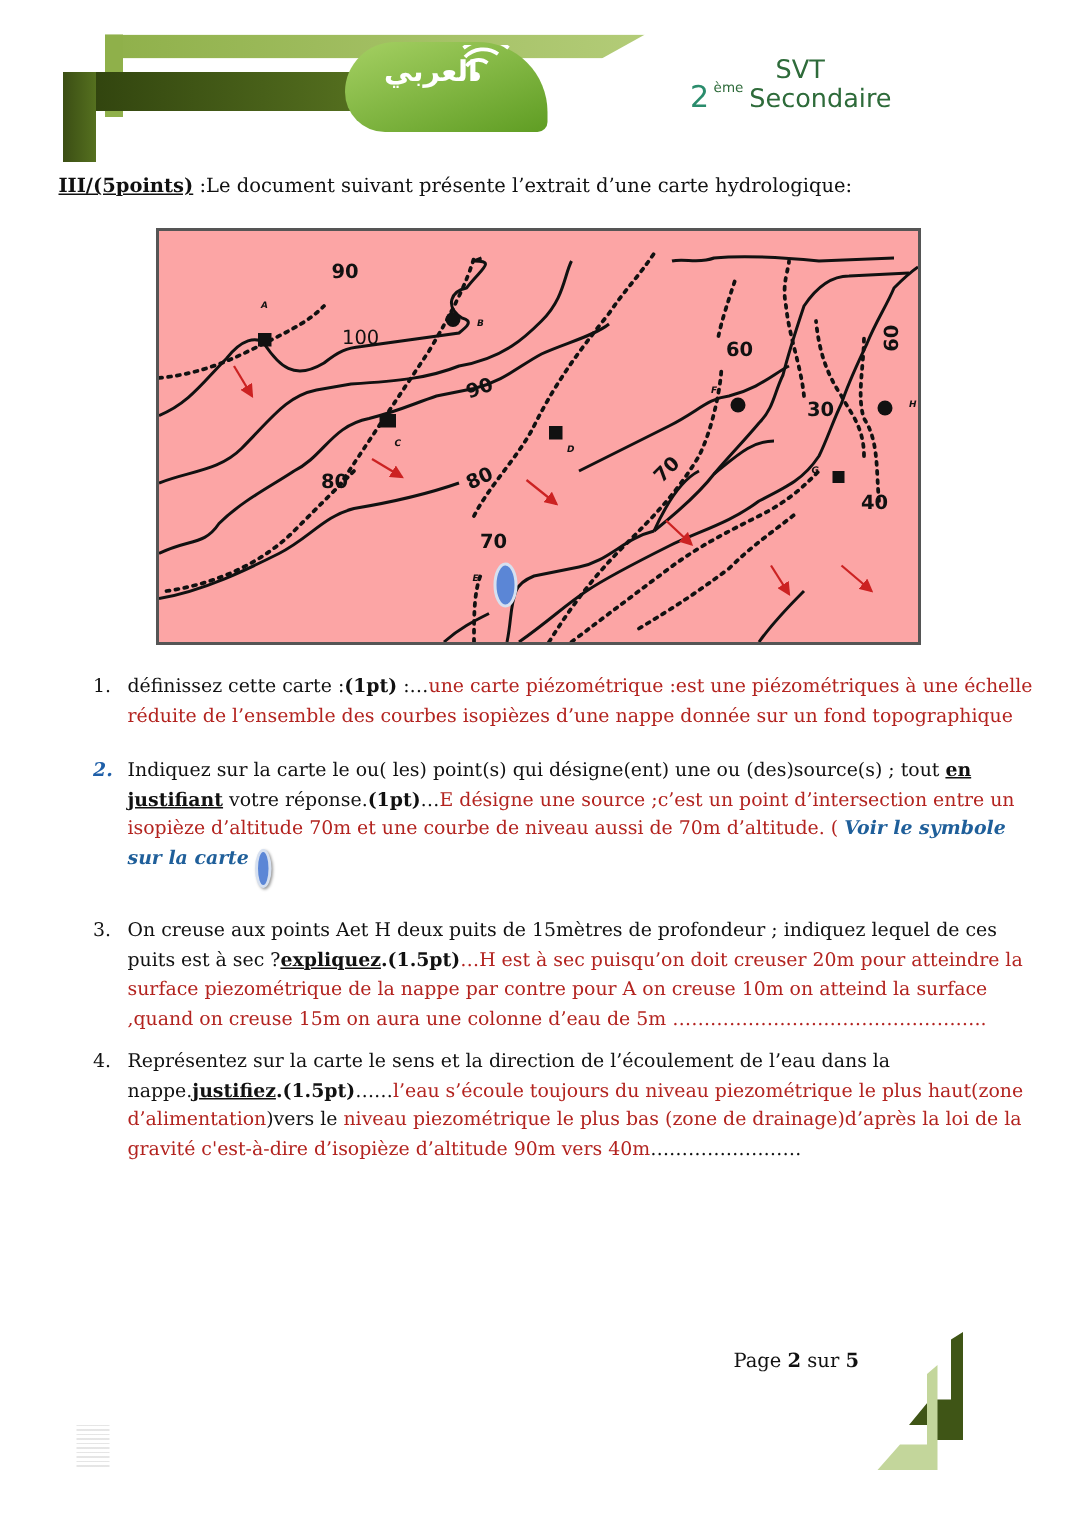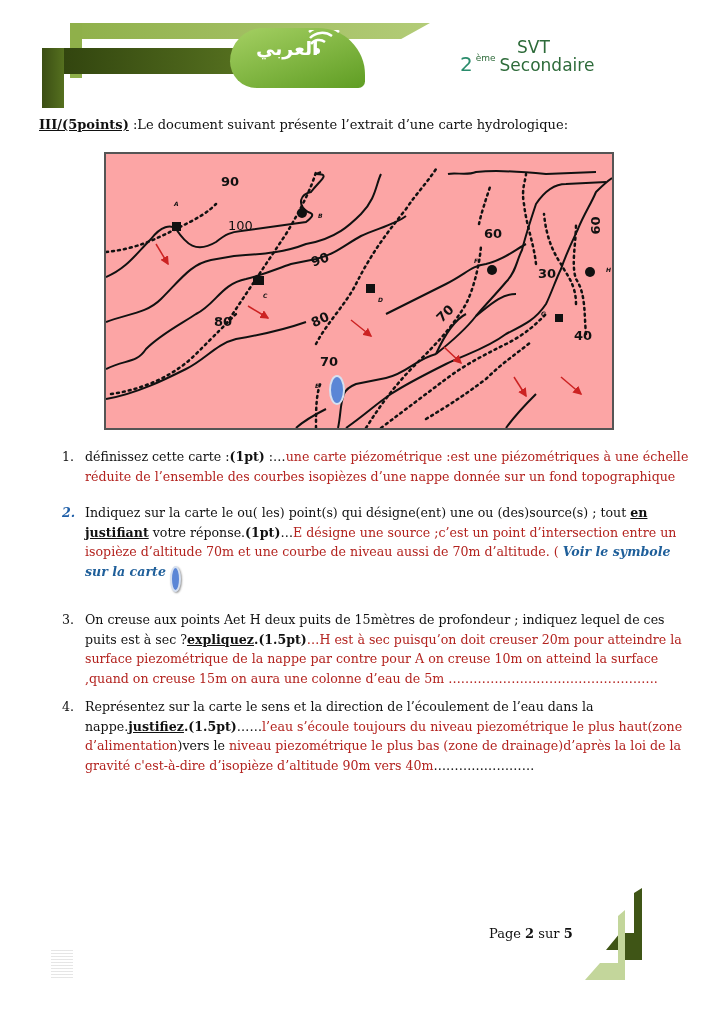--- a/index.html
+++ b/index.html
@@ -37,21 +37,21 @@
   .q .n { position: absolute; left: 0; top: 0; }
   .q .body { position: absolute; left: 23px; width: 612px; }
   .ans { color: #b3231f; }
   .blue { color: #1f5f9a; font-style: italic; font-weight: bold; }
   .bold { font-weight: bold; }
   .ul { font-weight: bold; text-decoration: underline; }
   .bluen { color: #1f5fa8; font-style: italic; font-weight: bold; }
   .mini-source { display: inline-block; width: 11px; height: 26px; border-radius: 50%; background: #5b86d6; border: 2px solid #d6e0f0; vertical-align: -16px; margin-left: 4px; box-shadow: 1px 1px 2px #999; }
 
   
-  .pagenum { position: absolute; left: 489px; top: 926px; font-size: 13px; white-space: nowrap; }
+  .pagenum { position: absolute; left: 489px; top: 900px; font-size: 13px; white-space: nowrap; }
   .pagenum b { font-weight: bold; }
   .foot-logo { position: absolute; left: 580px; top: 888px; width: 80px; height: 100px; }
   .foot-mark { position: absolute; left: 51px; top: 950px; width: 22px; height: 30px; opacity: 0.25; background: repeating-linear-gradient(180deg,#999 0,#999 1px,transparent 1px,transparent 3px); }
 </style>
 </head>
 <body>
 
 <div class="header">
   <div class="hdr-light-h"></div>
   <div class="hdr-light-v"></div>

